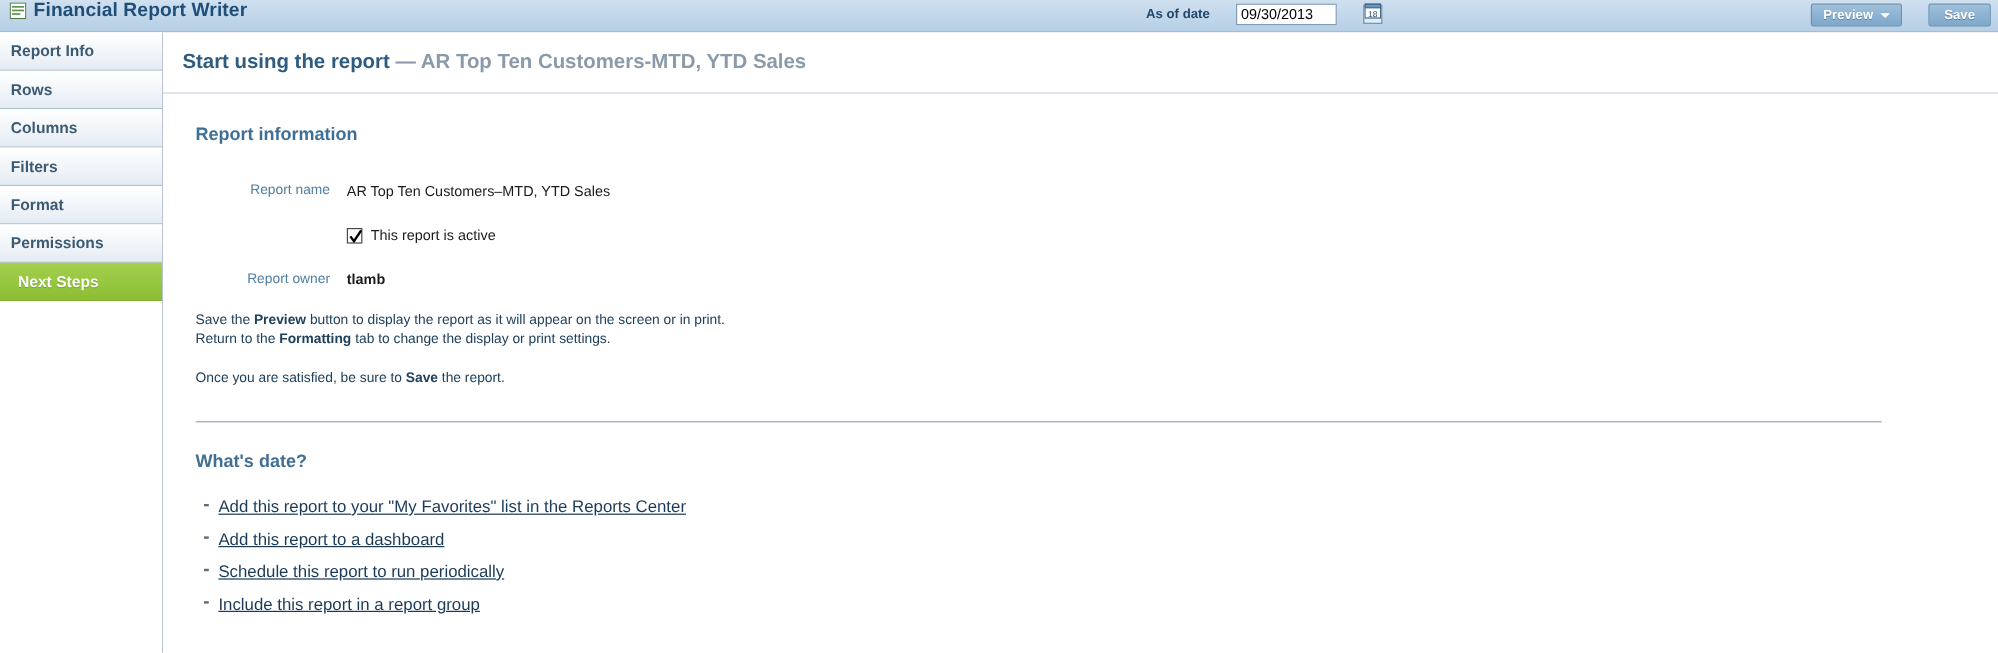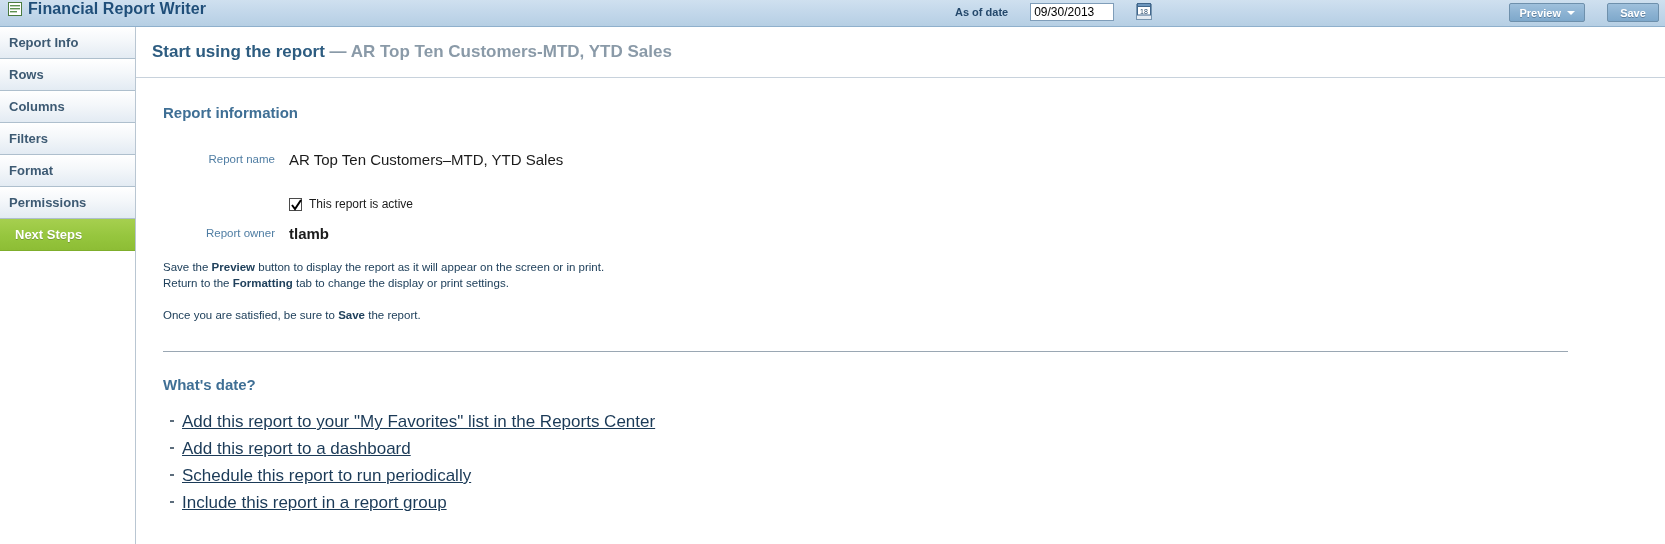--- a/index.html
+++ b/index.html
@@ -177,28 +177,28 @@
   }
   .field-label {
     width: 112px;
     text-align: right;
     font-size: 11.5px;
     color: #4f7da3;
     padding-right: 14px;
     flex: 0 0 126px;
   }
   .field-value {
-    font-size: 15px;
+    font-size: 12px;
     color: #1b1b1b;
   }
   .field-value.bold { font-weight: bold; }
 
   .check-row {
     display: flex;
-    align-items: flex-end;
+    align-items: center;
     height: 30px;
     margin-left: 126px;
     margin-top: 8px;
     margin-bottom: 8px;
   }
   .checkbox {
     width: 13px; height: 13px;
     border: 1px solid #4a4a4a;
     background: #ffffff;
     position: relative;
@@ -248,21 +248,21 @@
     margin-bottom: 0;
   }
   ul.next-list li .bullet {
     position: absolute;
     left: -12px; top: 5px;
     width: 4px; height: 2px;
     background: #5c6d7c;
     display: block;
   }
   ul.next-list li a {
-    font-size: 17px;
+    font-size: 14px;
     color: #1b3a57;
     text-decoration: underline;
     cursor: pointer;
   }
 </style>
 </head>
 <body>
 
 <div class="appbar">
 

